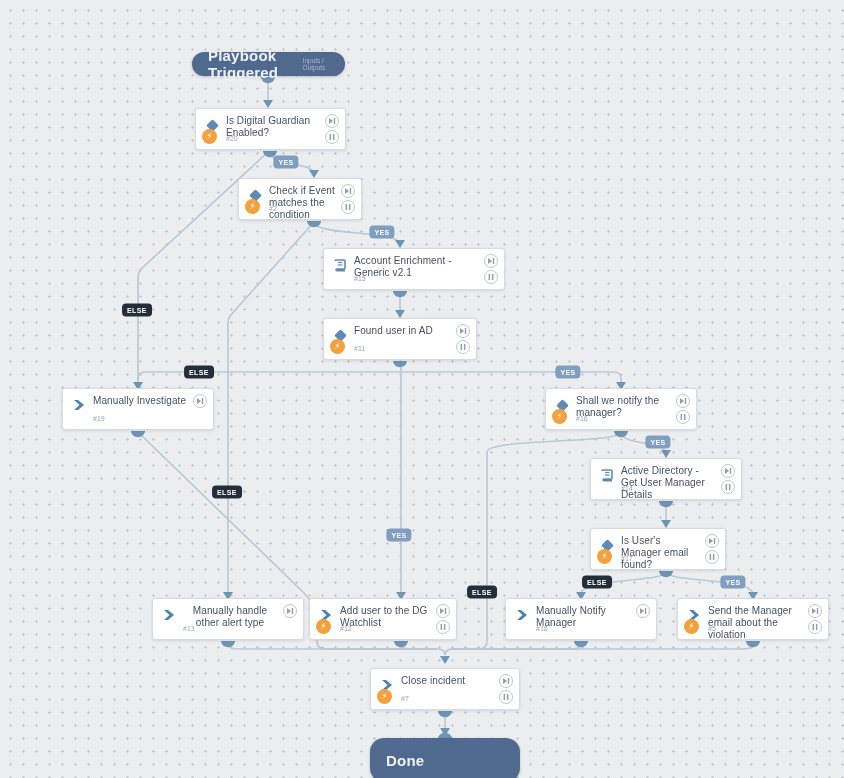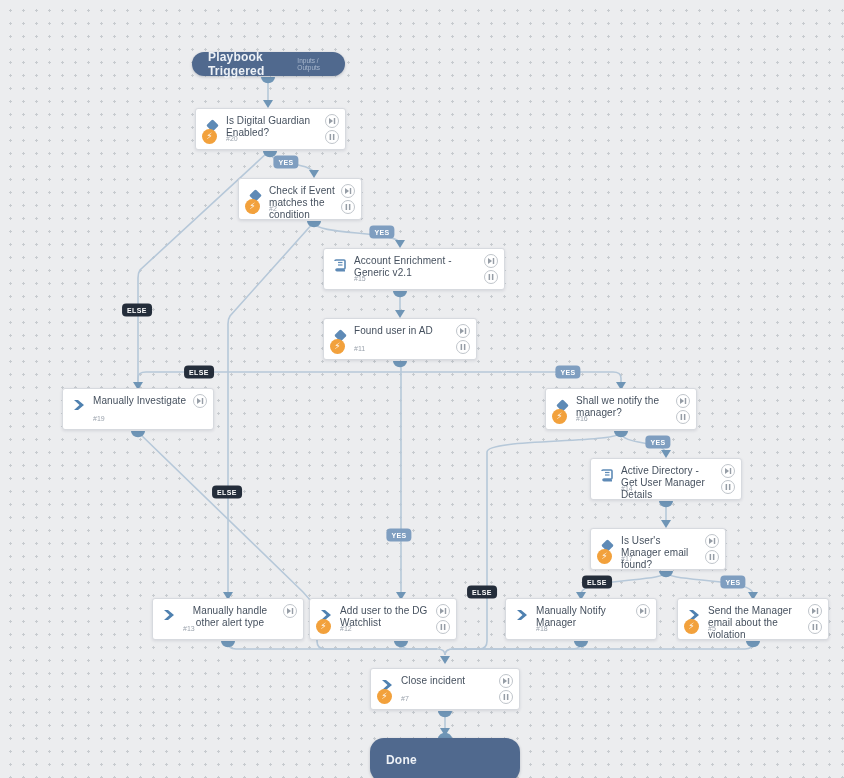--- a/index.html
+++ b/index.html
@@ -35,21 +35,21 @@
   .badge{
     position:absolute;transform:translate(-50%,-50%);z-index:3;color:#fff;
     font-size:7px;font-weight:bold;letter-spacing:.4px;padding:3px 5px;border-radius:4px;line-height:1;
   }
   .badge.yes{background:#7f9ec0;}
   .badge.else{background:#242d3a;}
   .pill{
     position:absolute;background:#50698e;border-radius:14px;z-index:2;color:#eef2f7;
     display:flex;align-items:center;box-sizing:border-box;box-shadow:0 1px 3px rgba(40,50,70,.25);cursor:pointer;
   }
-  .pill .p-label{font-size:12px;font-weight:bold;letter-spacing:.2px;}
+  .pill .p-label{font-size:15px;font-weight:bold;letter-spacing:.2px;}
   .pill .p-sub{font-size:6.5px;color:#a9b8ce;margin-left:auto;}
 </style>
 </head>
 <body>
 
 <div id="canvas">
     <svg width="844" height="778" viewBox="0 0 844 778" class="edges">
       <path d="M268,78 L268,104" fill="none" stroke="#b6c8d9" stroke-width="1.6"></path>
       <path d="M270,152 C270,166 314,162 314,174" fill="none" stroke="#b6c8d9" stroke-width="1.6"></path>
       <path d="M268,152 L140,270 Q138,273 138,278 L138,382" fill="none" stroke="#b6c8d9" stroke-width="1.6"></path>

